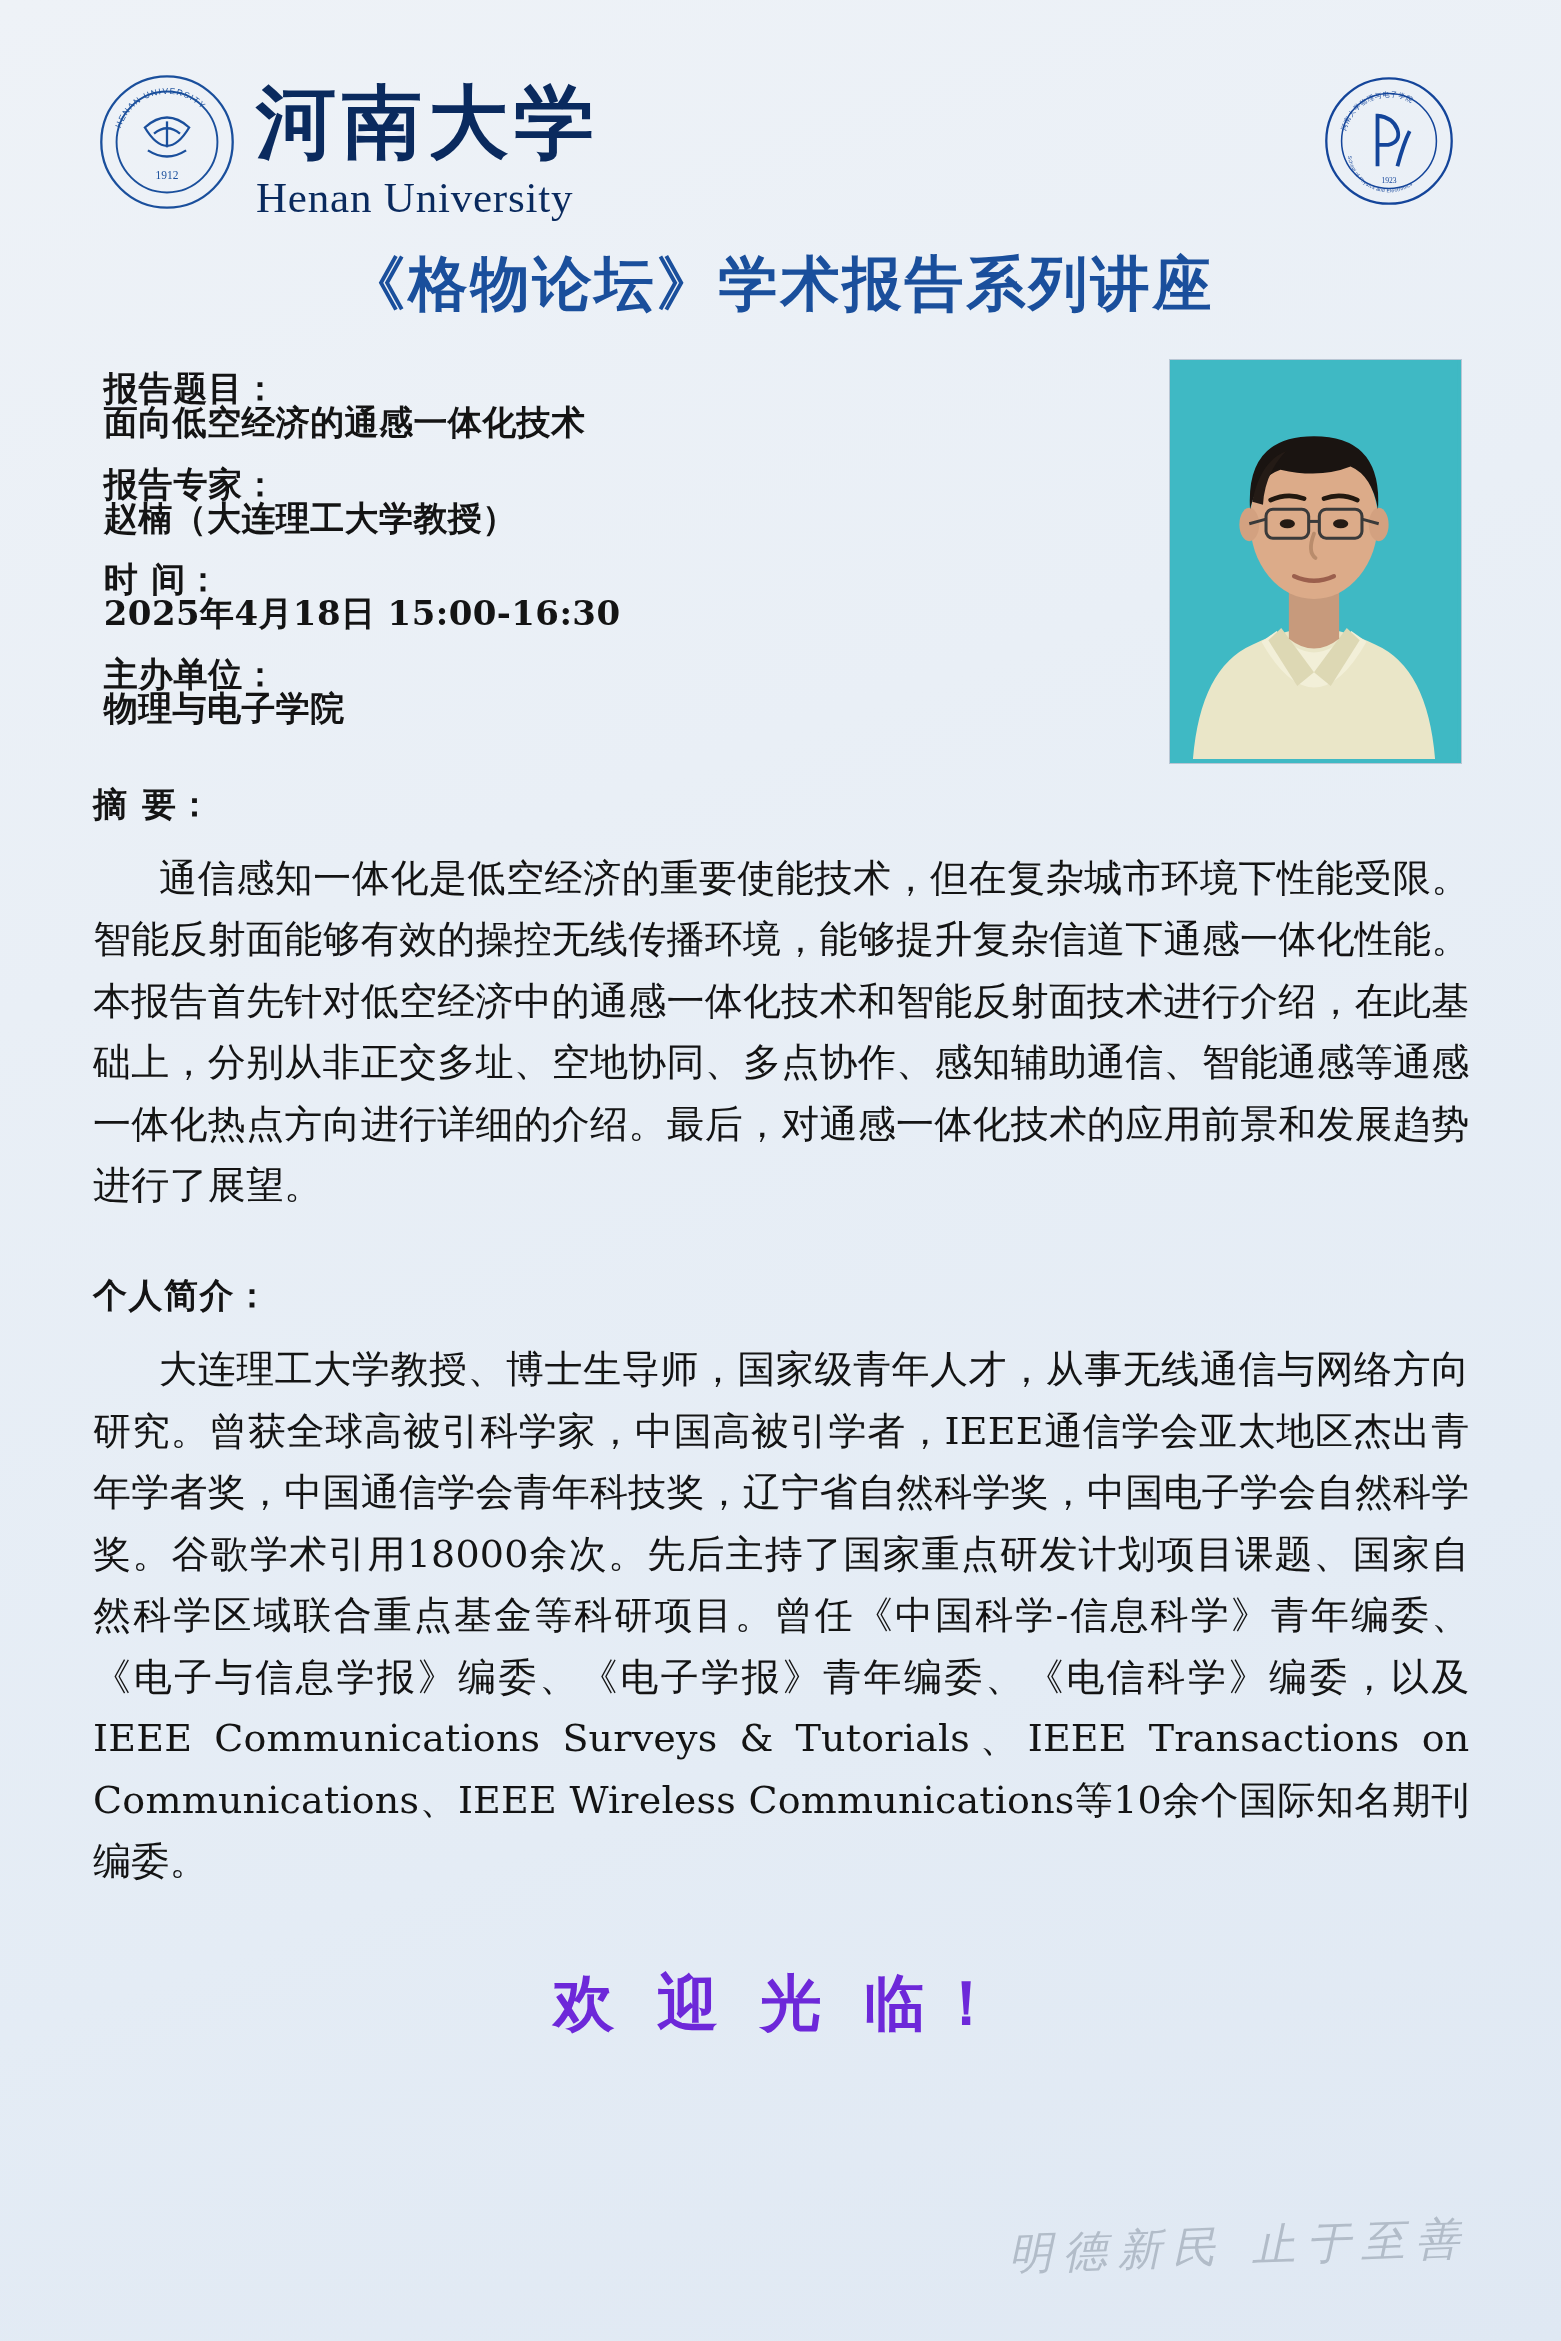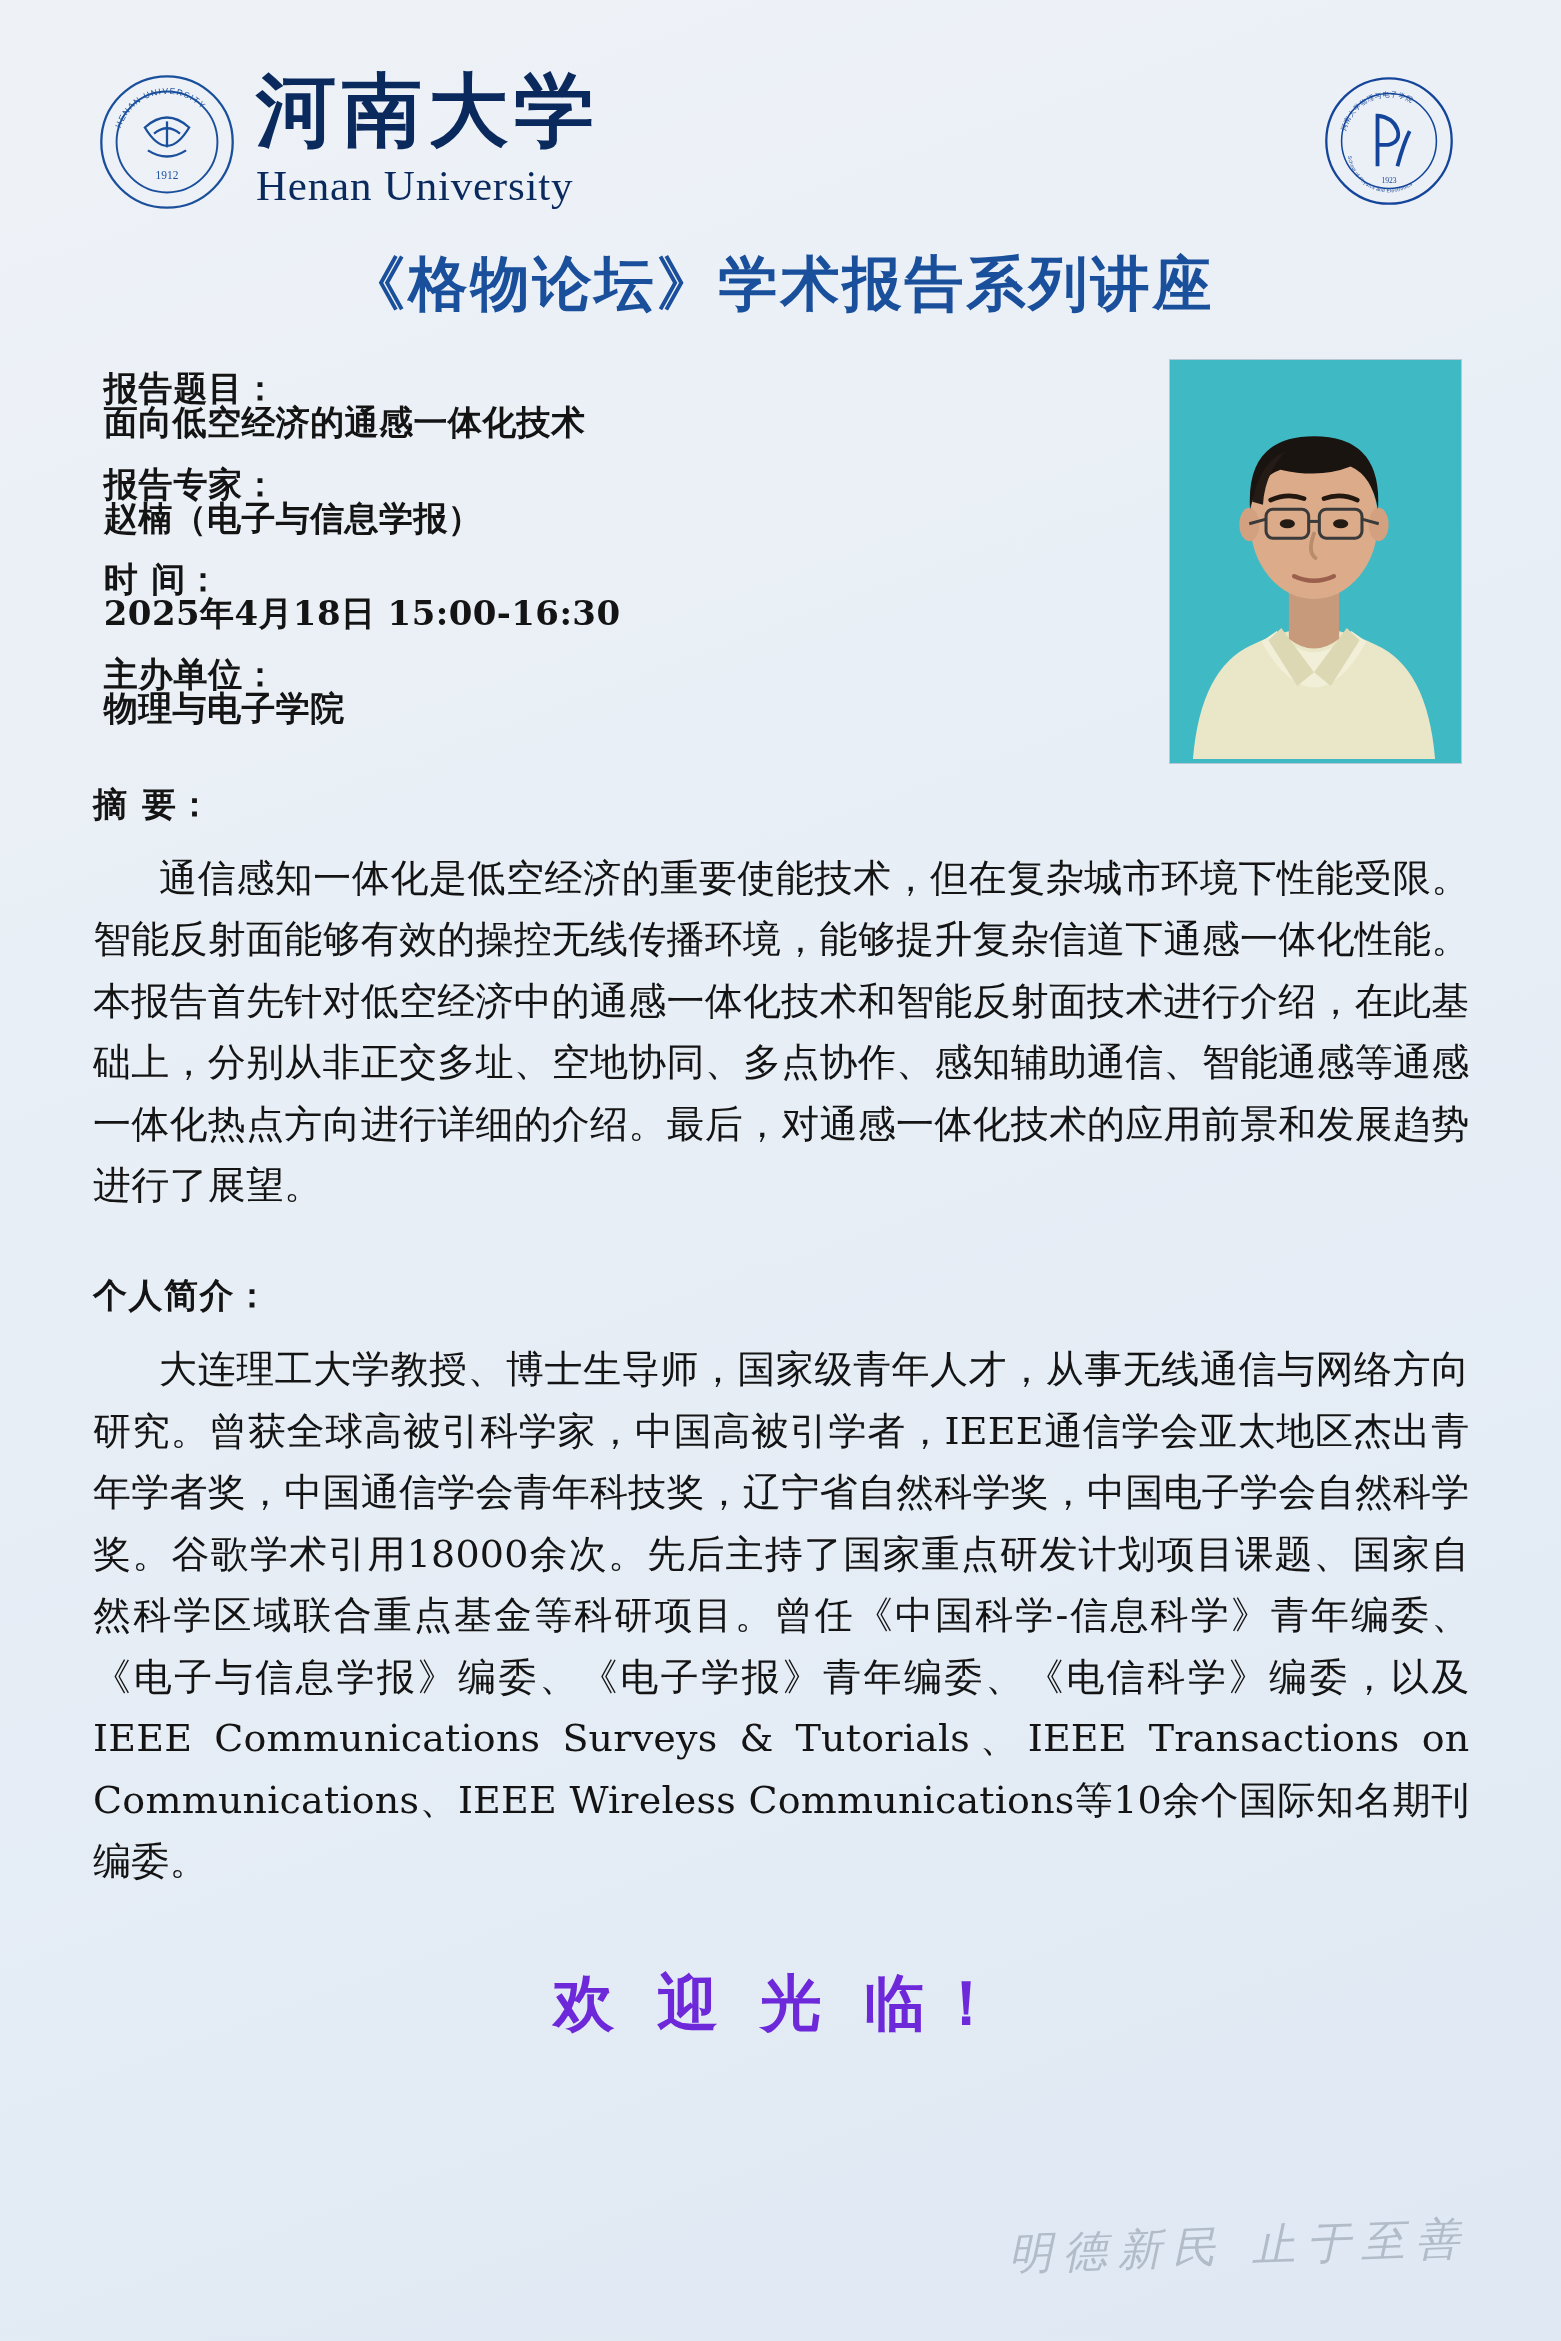--- a/index.html
+++ b/index.html
@@ -34,21 +34,21 @@
     left: 15.2px;
     top: 21.3px;
     width: 136px;
     height: 136px;
   }
   .hnu-logo svg { display: block; }
 
   .hnu-title {
     position: absolute;
     left: 172px;
-    top: 17px;
+    top: 29px;
     line-height: 1;
   }
   .hnu-cn {
     font-family: "DejaVu Serif", "Liberation Serif", serif;
     font-size: 80px;
     font-weight: 700;
     color: #0a2a5e;
     letter-spacing: 6.1px;
     white-space: nowrap;
   }
@@ -237,21 +237,21 @@
 
     <div class="info-list">
 
       <div class="info-row">
         <span class="info-label">报告题目：</span>
         <span class="info-value">面向低空经济的通感一体化技术</span>
       </div>
 
       <div class="info-row">
         <span class="info-label">报告专家：</span>
-        <span class="info-value">赵楠（电子与信息学报）</span>
+        <span class="info-value">赵楠（大连理工大学教授）</span>
       </div>
 
       <div class="info-row">
         <span class="info-label spaced">时    间：</span>
         <span class="info-value">2025年4月18日 15:00-16:30</span>
       </div>
 
 
       <div class="info-row">
         <span class="info-label">主办单位：</span>

